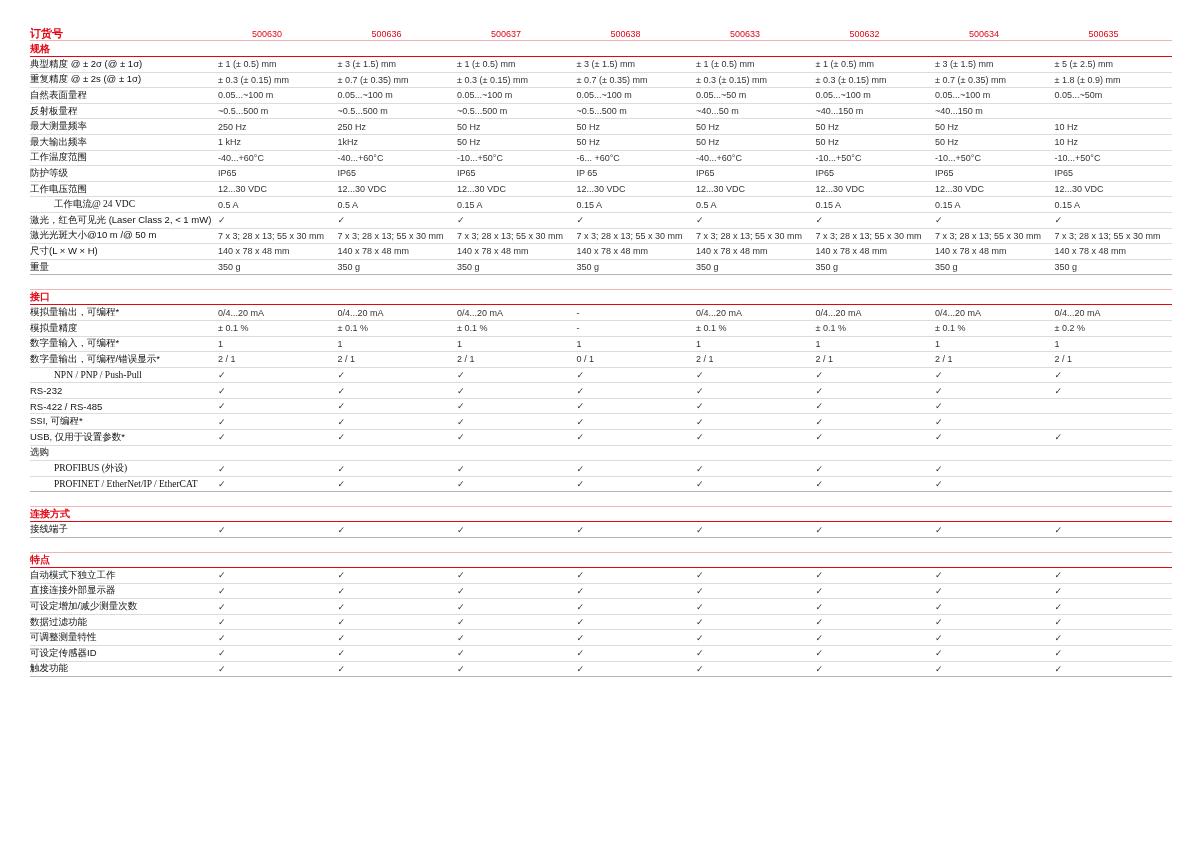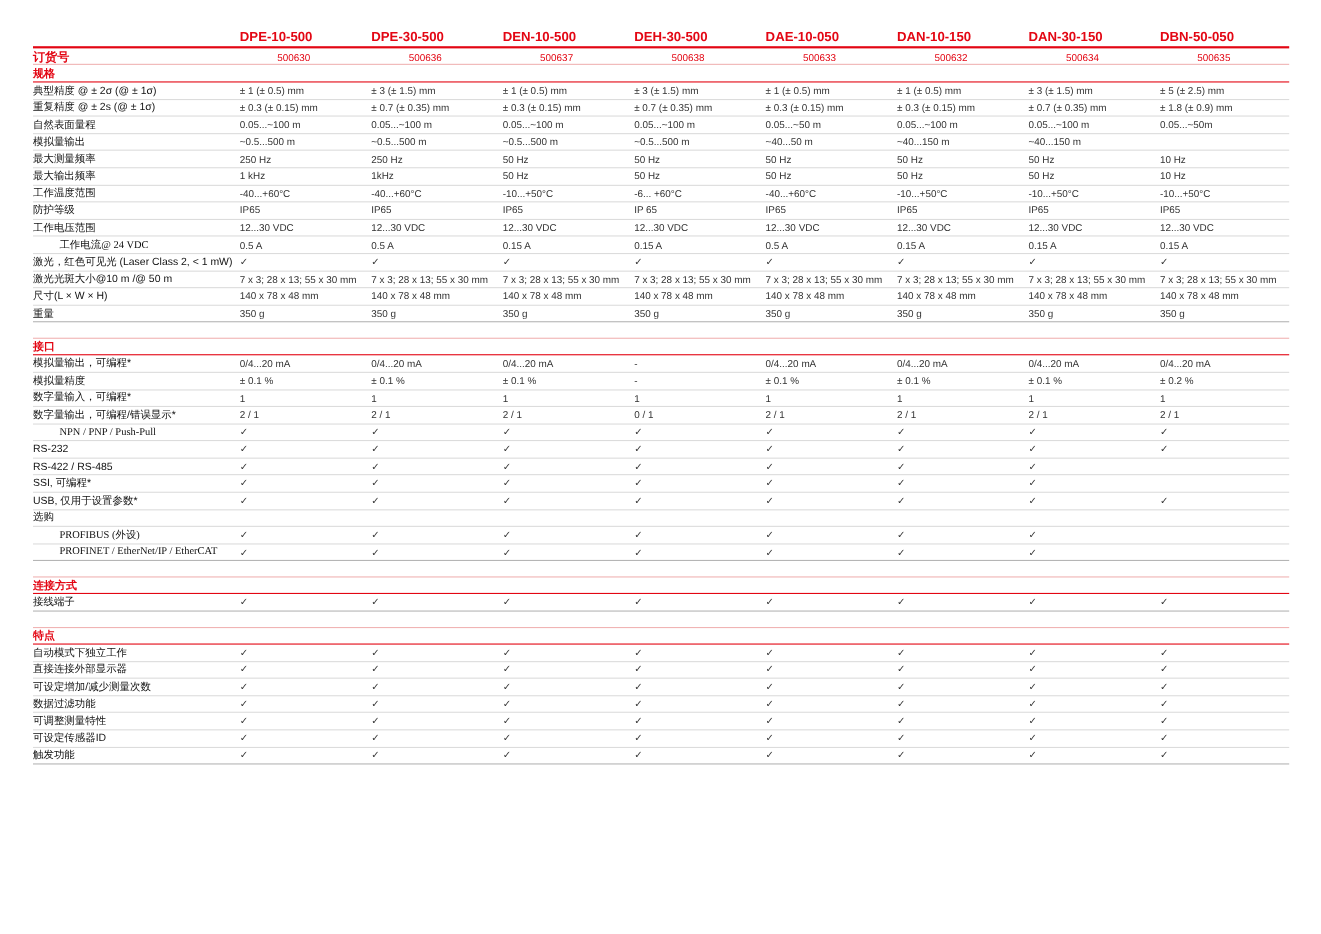--- a/index.html
+++ b/index.html
@@ -43,31 +43,20 @@
   .data-row.last{border-bottom:1px solid var(--end-line);}
   .row-label{color:var(--label-color);font-size:9.5px;}
   .row-label.indent{padding-left:24px;font-family:Liberation Serif, serif;}
   .cell-value{color:var(--value-color);font-size:9px;}
 </style>
 </head>
 <body>
 
 <div class="sheet">
   <div id="table">
-      <div class="grid-row products-row">
-        <div class="cell"></div>
-        <div class="cell product-name">DPE-10-500</div>
-        <div class="cell product-name">DPE-30-500</div>
-        <div class="cell product-name">DEN-10-500</div>
-        <div class="cell product-name">DEH-30-500</div>
-        <div class="cell product-name">DAE-10-050</div>
-        <div class="cell product-name">DAN-10-150</div>
-        <div class="cell product-name">DAN-30-150</div>
-        <div class="cell product-name">DBN-50-050</div>
-      </div>
       <div class="grid-row order-row">
         <div class="cell order-label">订货号</div>
         <div class="cell order-no">500630</div>
         <div class="cell order-no">500636</div>
         <div class="cell order-no">500637</div>
         <div class="cell order-no">500638</div>
         <div class="cell order-no">500633</div>
         <div class="cell order-no">500632</div>
         <div class="cell order-no">500634</div>
         <div class="cell order-no">500635</div>
@@ -102,21 +91,21 @@
         <div class="cell cell-value">0.05...~100 m</div>
         <div class="cell cell-value">0.05...~100 m</div>
         <div class="cell cell-value">0.05...~100 m</div>
         <div class="cell cell-value">0.05...~100 m</div>
         <div class="cell cell-value">0.05...~50 m</div>
         <div class="cell cell-value">0.05...~100 m</div>
         <div class="cell cell-value">0.05...~100 m</div>
         <div class="cell cell-value">0.05...~50m</div>
       </div>
       <div class="grid-row data-row">
-        <div class="cell row-label">模拟量输出</div>
+        <div class="cell row-label">反射板量程</div>
         <div class="cell cell-value">~0.5...500 m</div>
         <div class="cell cell-value">~0.5...500 m</div>
         <div class="cell cell-value">~0.5...500 m</div>
         <div class="cell cell-value">~0.5...500 m</div>
         <div class="cell cell-value">~40...50 m</div>
         <div class="cell cell-value">~40...150 m</div>
         <div class="cell cell-value">~40...150 m</div>
         <div class="cell cell-value"></div>
       </div>
       <div class="grid-row data-row">

